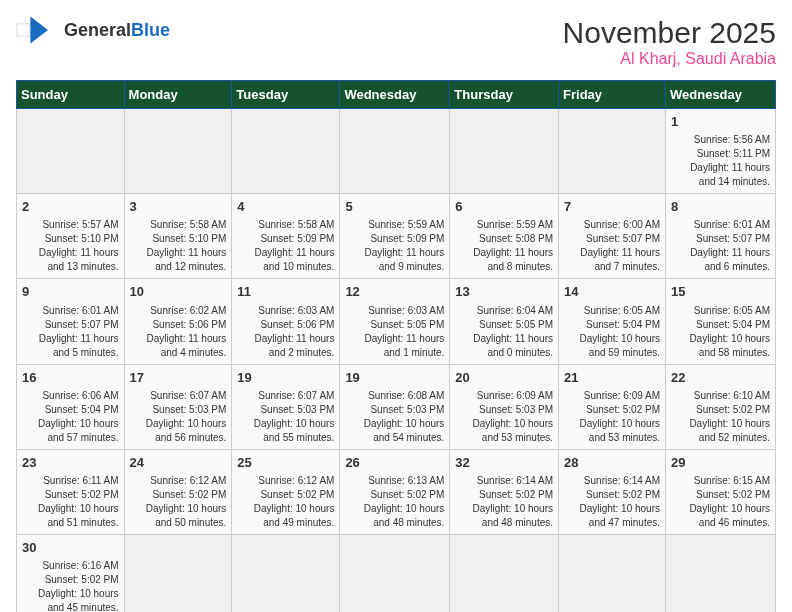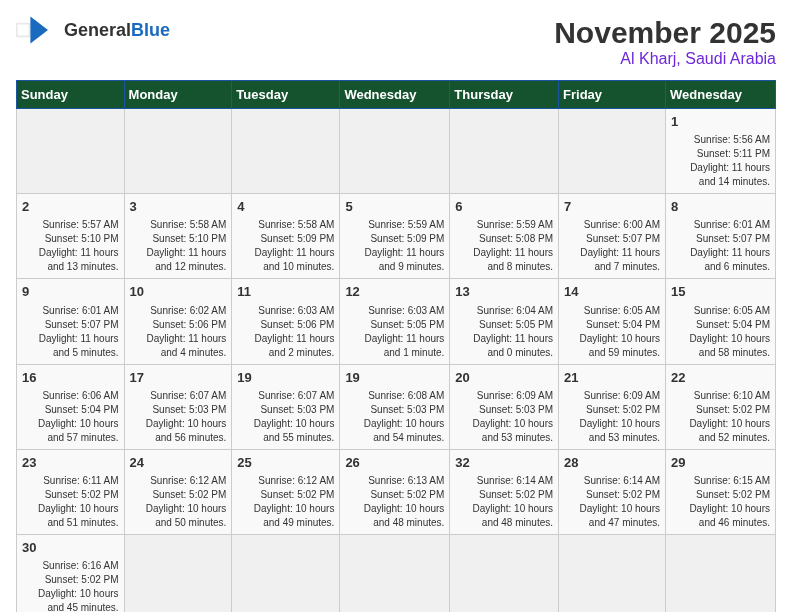--- a/index.html
+++ b/index.html
@@ -31,26 +31,26 @@
     }
     .logo-icon {
       width: 32px;
       height: 28px;
     }
     .title-block {
       text-align: right;
     }
     .month-title {
       font-size: 30px;
-      font-weight: bold;
+      font-weight: normal;
       color: #333;
     }
     .location-title {
       font-size: 16px;
-      color: #6d28d9;
+      color: #ec4899;
     }
     .calendar {
       width: 100%;
       border-collapse: collapse;
       border: 1px solid #ccc;
     }
     .calendar th {
       background-color: #14532d;
       color: #fff;
       font-size: 13px;

